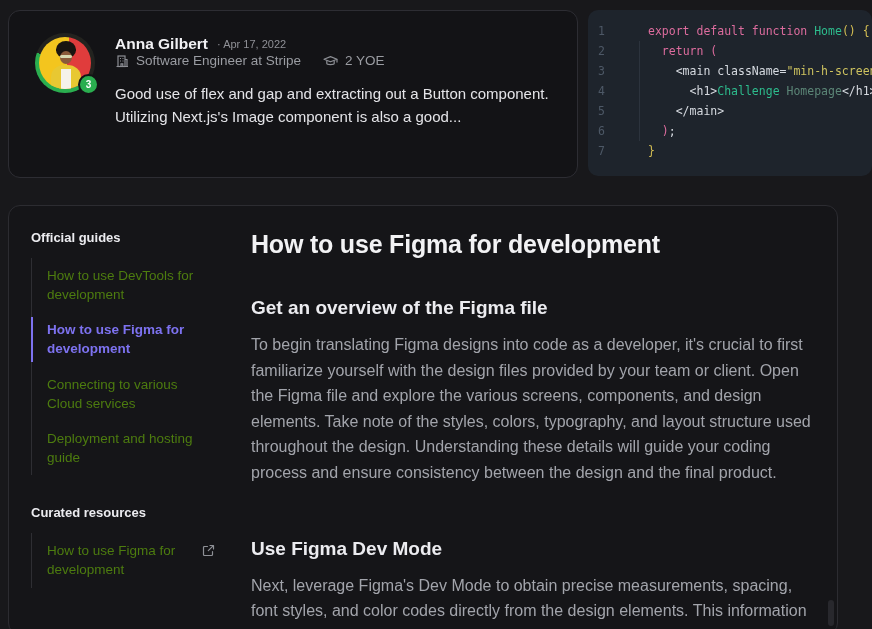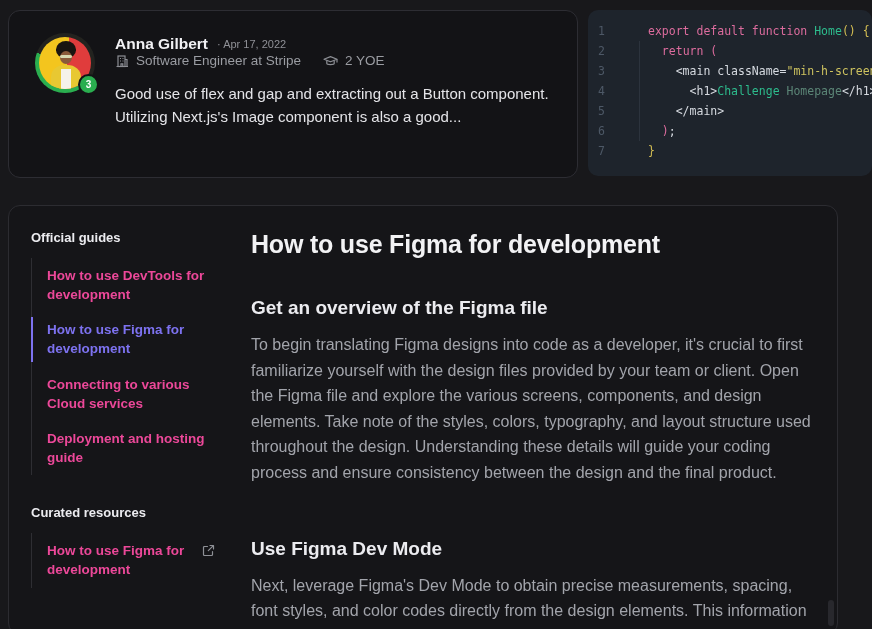--- a/index.html
+++ b/index.html
@@ -103,21 +103,21 @@
     font-weight:700;margin-bottom:-1px;padding-bottom:9px;
   }
   .tab svg{flex:none}
   .panel-body{display:flex;gap:36px;padding:22px 16px 0 22px}
   
   .side-col{width:184px;flex:none}
   .side-h{font-size:13px;font-weight:700;color:#ececf0;margin:2px 0 13px}
   .side-list{list-style:none;border-left:1px solid #2e2e33;margin-bottom:30px}
   .side-item{
     position:relative;padding:8px 0 8px 15px;
-    font-size:13.5px;line-height:1.42;color:#ec4899;cursor:pointer;font-weight:bold;
+    font-size:13.5px;line-height:1.42;color:#4d7c0f;cursor:pointer;
   }
   .side-item.active{color:var(--accent);font-weight:700}
   .side-item.active::before{
     content:"";position:absolute;left:-1px;top:5px;bottom:5px;width:2px;
     background:var(--accent);
   }
   .side-item.linked{display:flex;justify-content:space-between;gap:8px}
   .side-item .lbl{min-width:0}
   .side-item .ext{flex:none;margin-top:2px;color:#8e9096}
   

